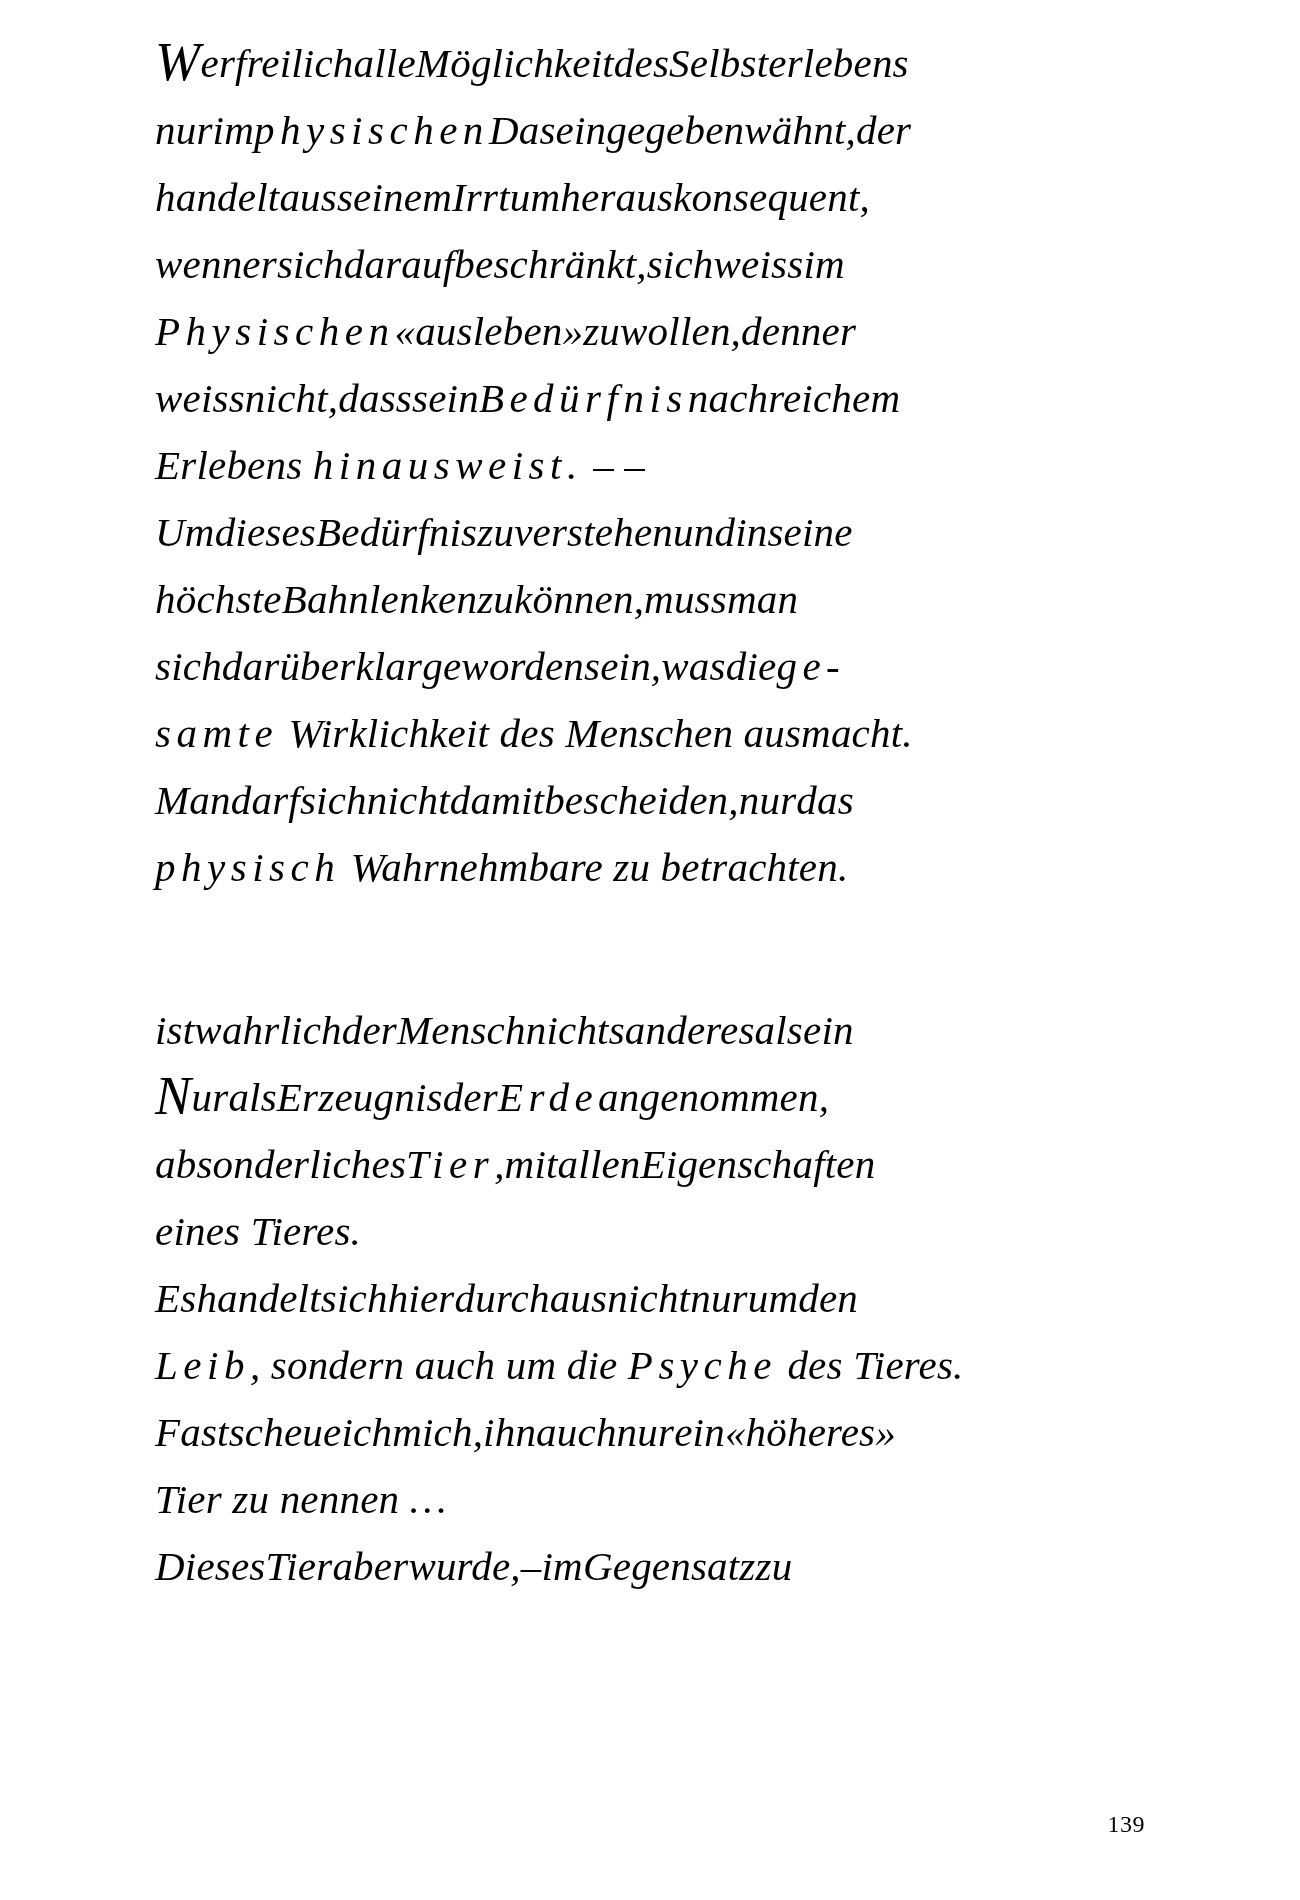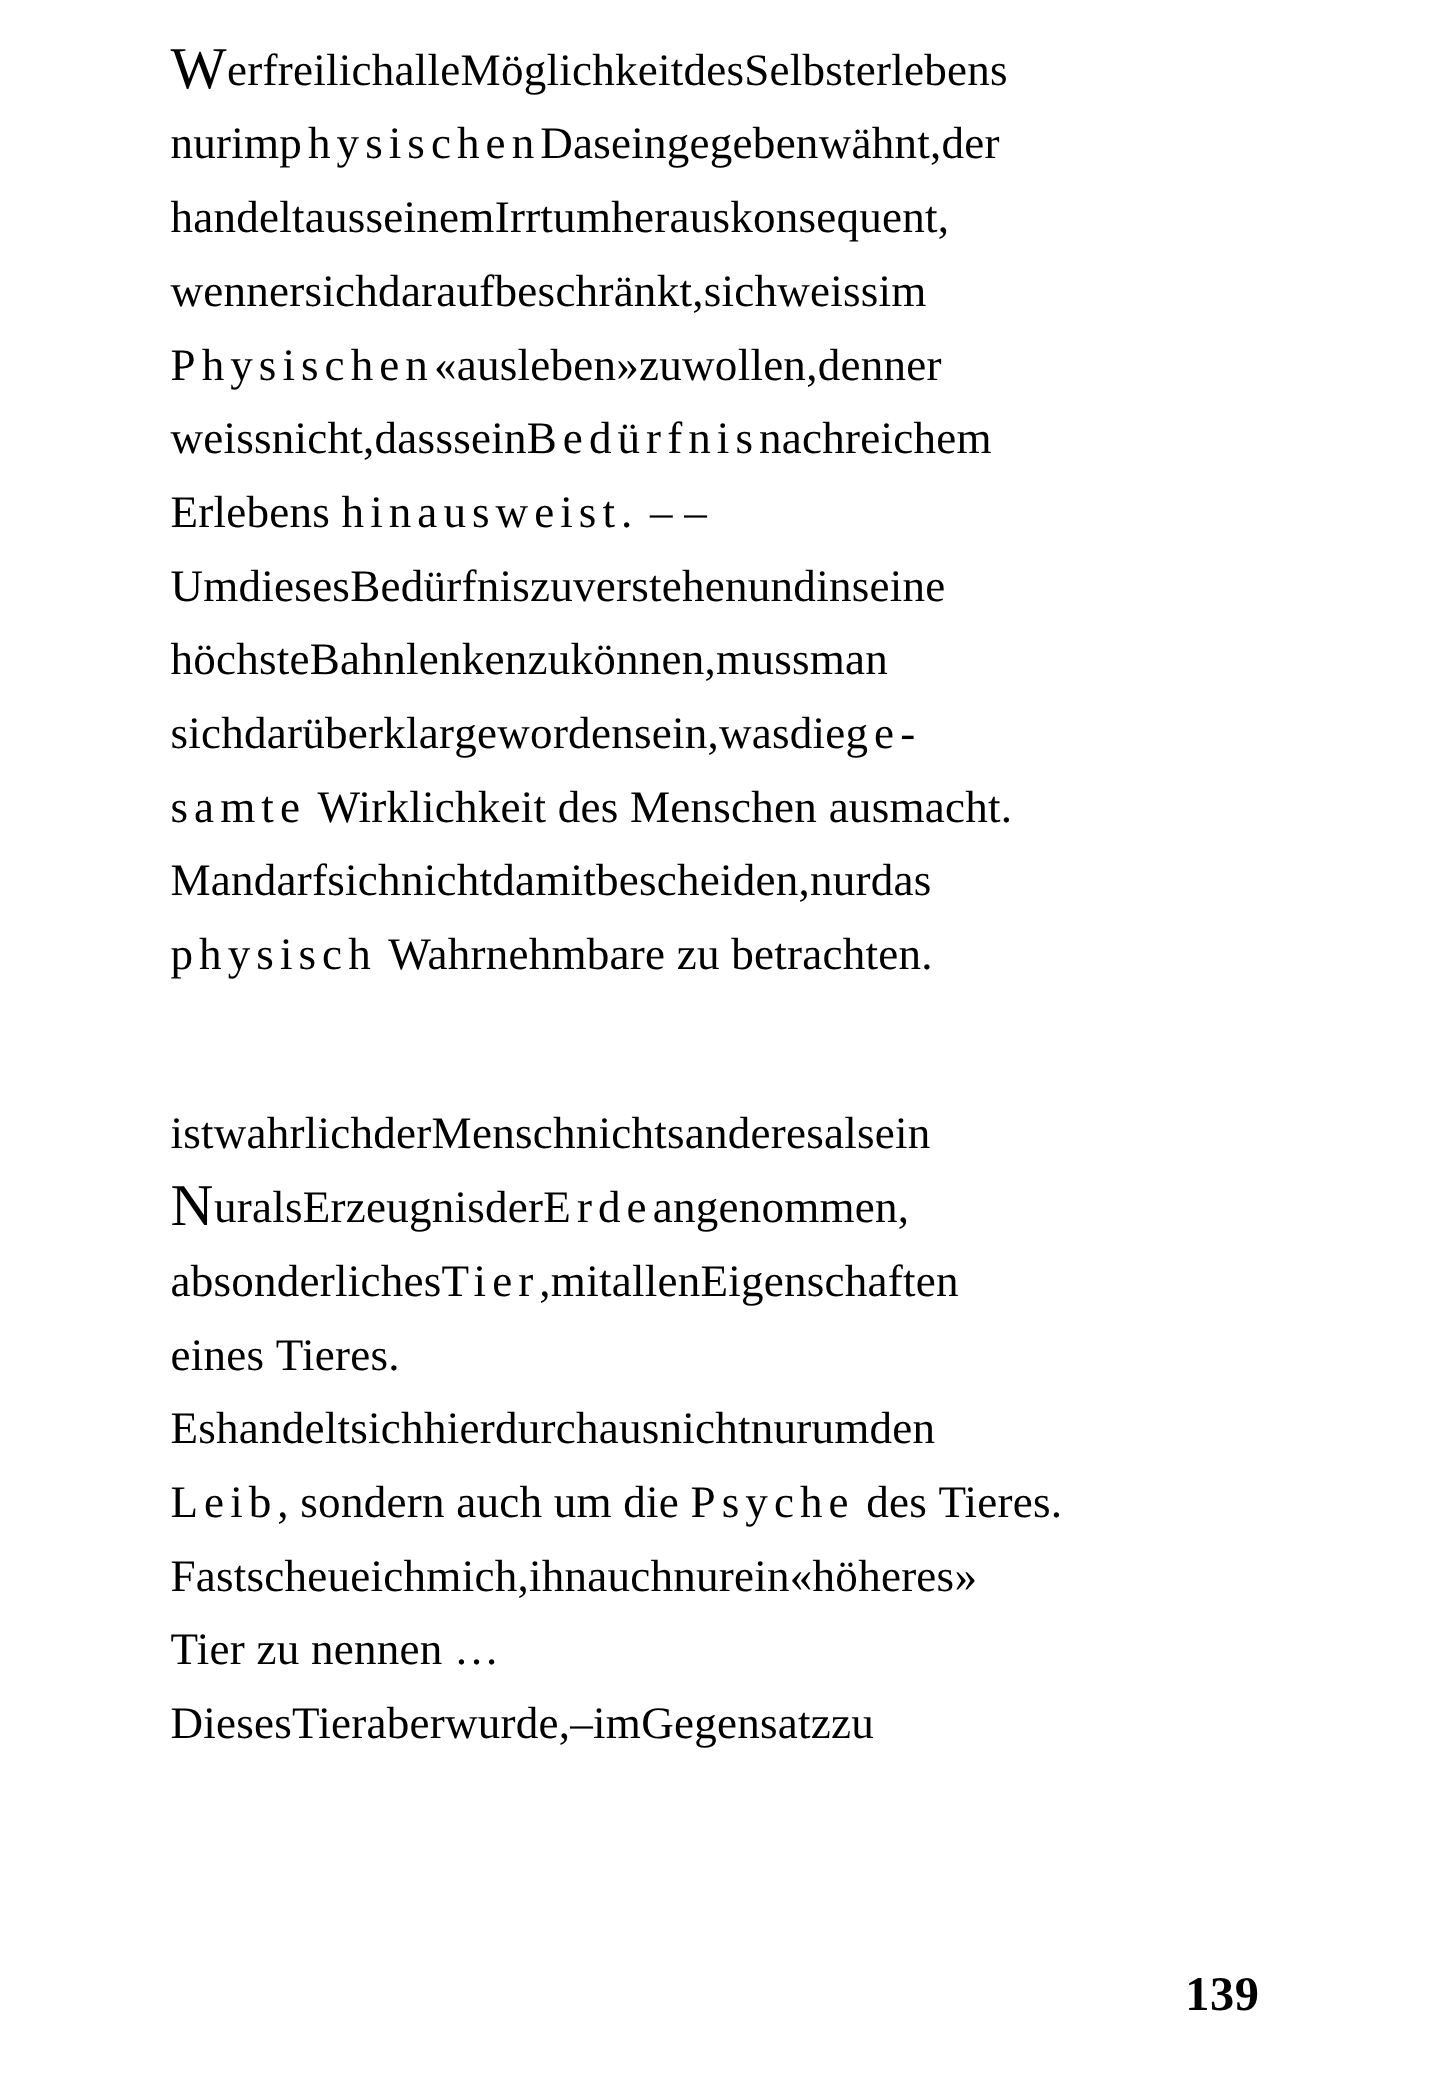--- a/index.html
+++ b/index.html
@@ -33,20 +33,21 @@
     letter-spacing: 0.2px;
   }
   
   .para .line {
     display: block;
   }
   .j {
     display: flex;
     justify-content: space-between;
     white-space: nowrap;
+    font-style: italic;
   }
   .j.last {
     justify-content: flex-start;
   }
   .j > span {
     display: inline-block;
   }
   .dropcap {
     font-size: 54px;
     line-height: 0.9;
@@ -56,22 +57,22 @@
   .sp {
     letter-spacing: 5.5px;
   }
   .gap-block {
     height: 96px;
   }
   .folio {
     position: absolute;
     right: 155px;
     bottom: 62px;
-    font-size: 44px;
-    font-weight: bold;
+    font-size: 24px;
+    font-weight: normal;
     letter-spacing: 0.5px;
   }
 </style>
 </head>
 <body>
 
 <div class="page">
 
   <div id="body-text">
       <p class="para block">

